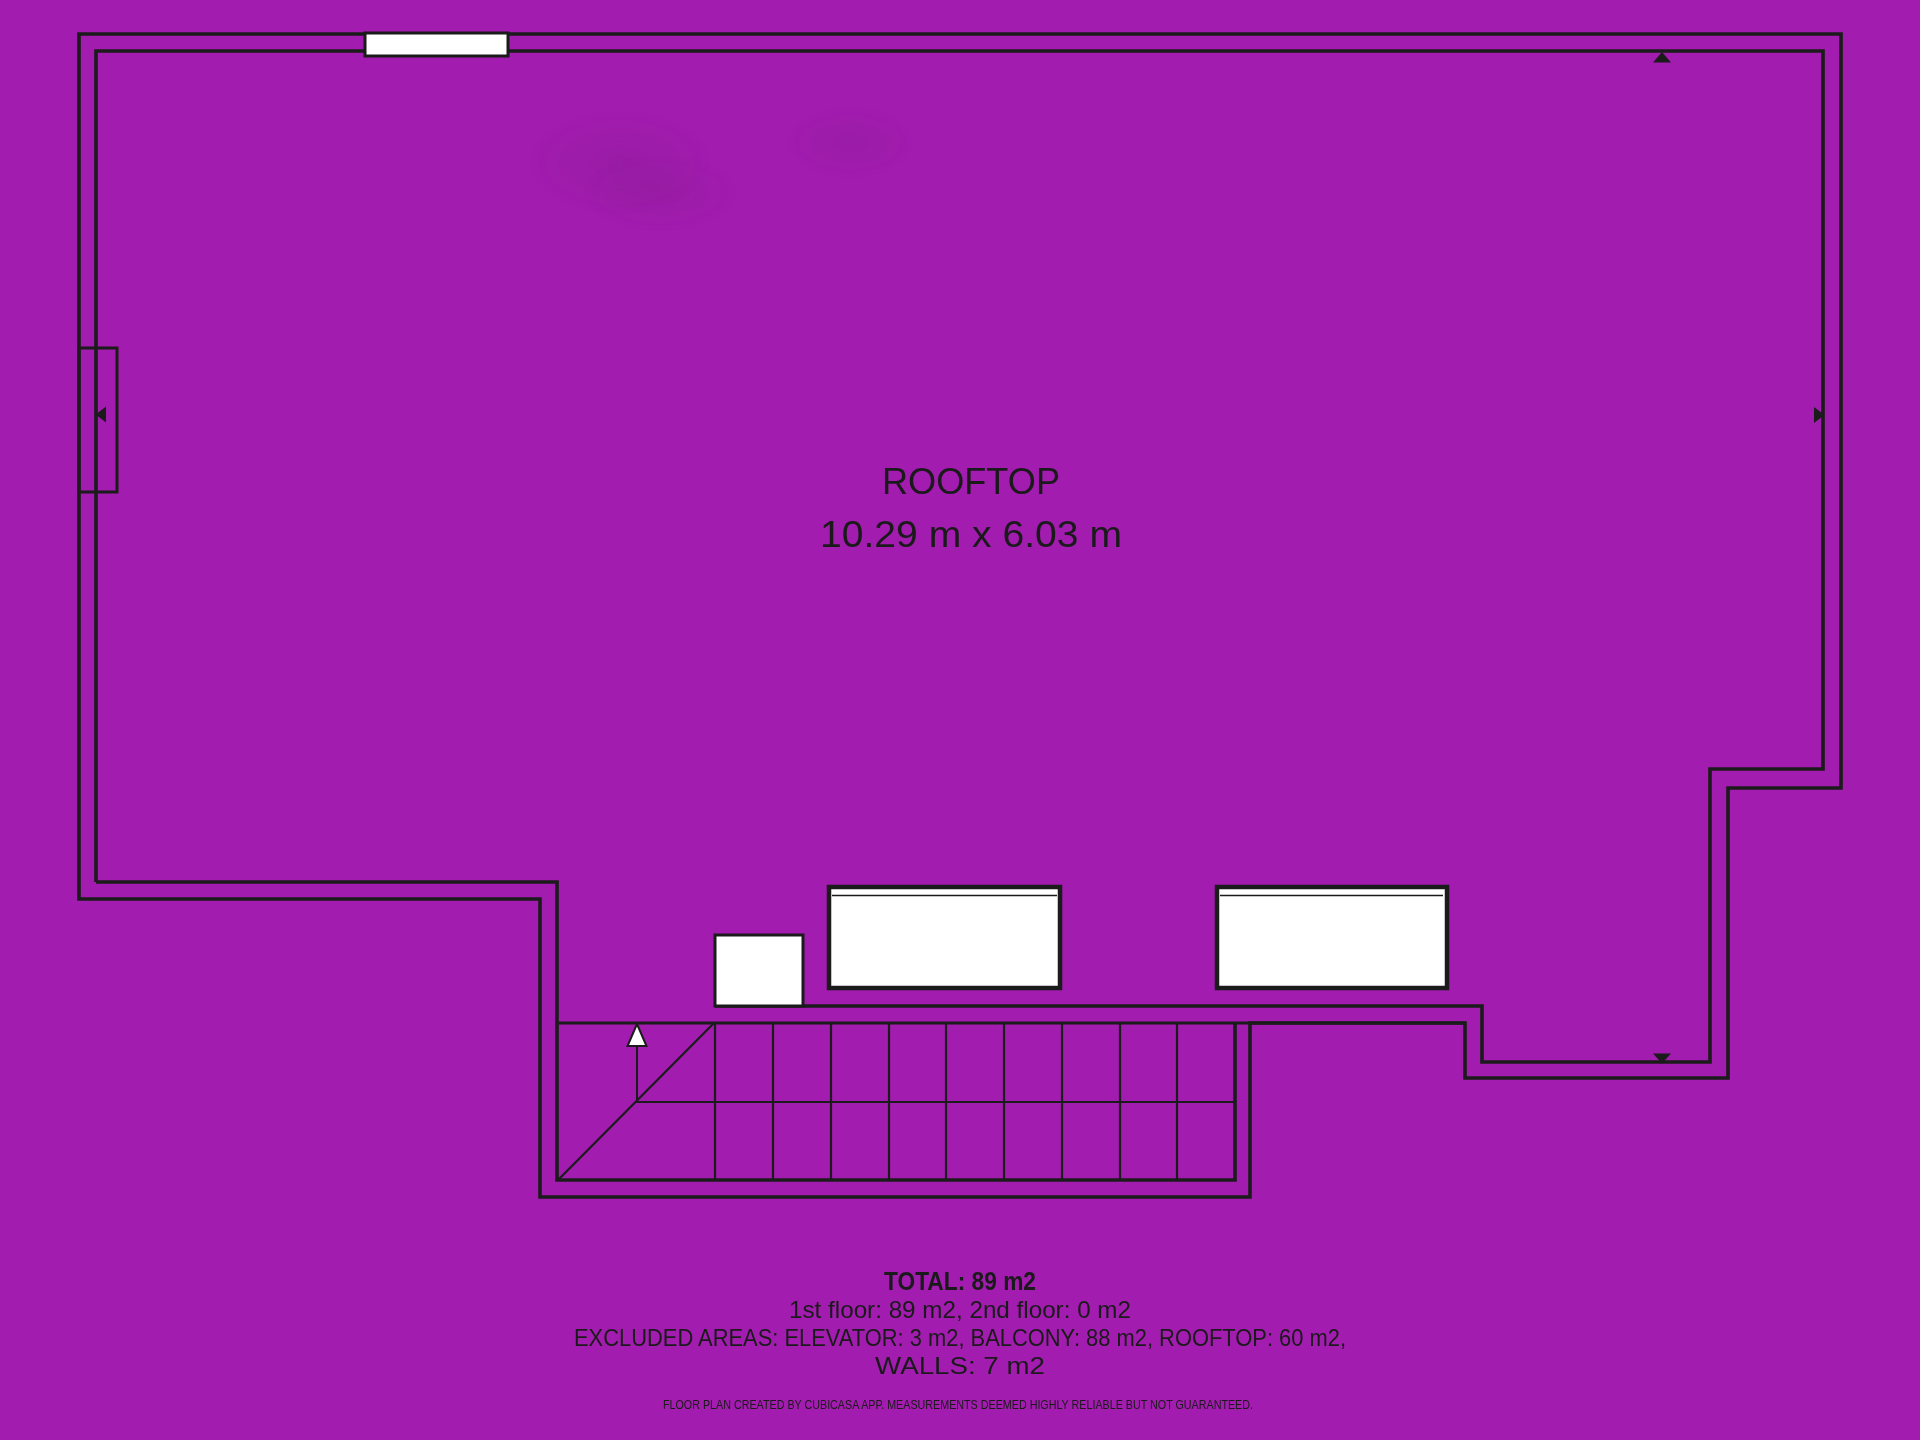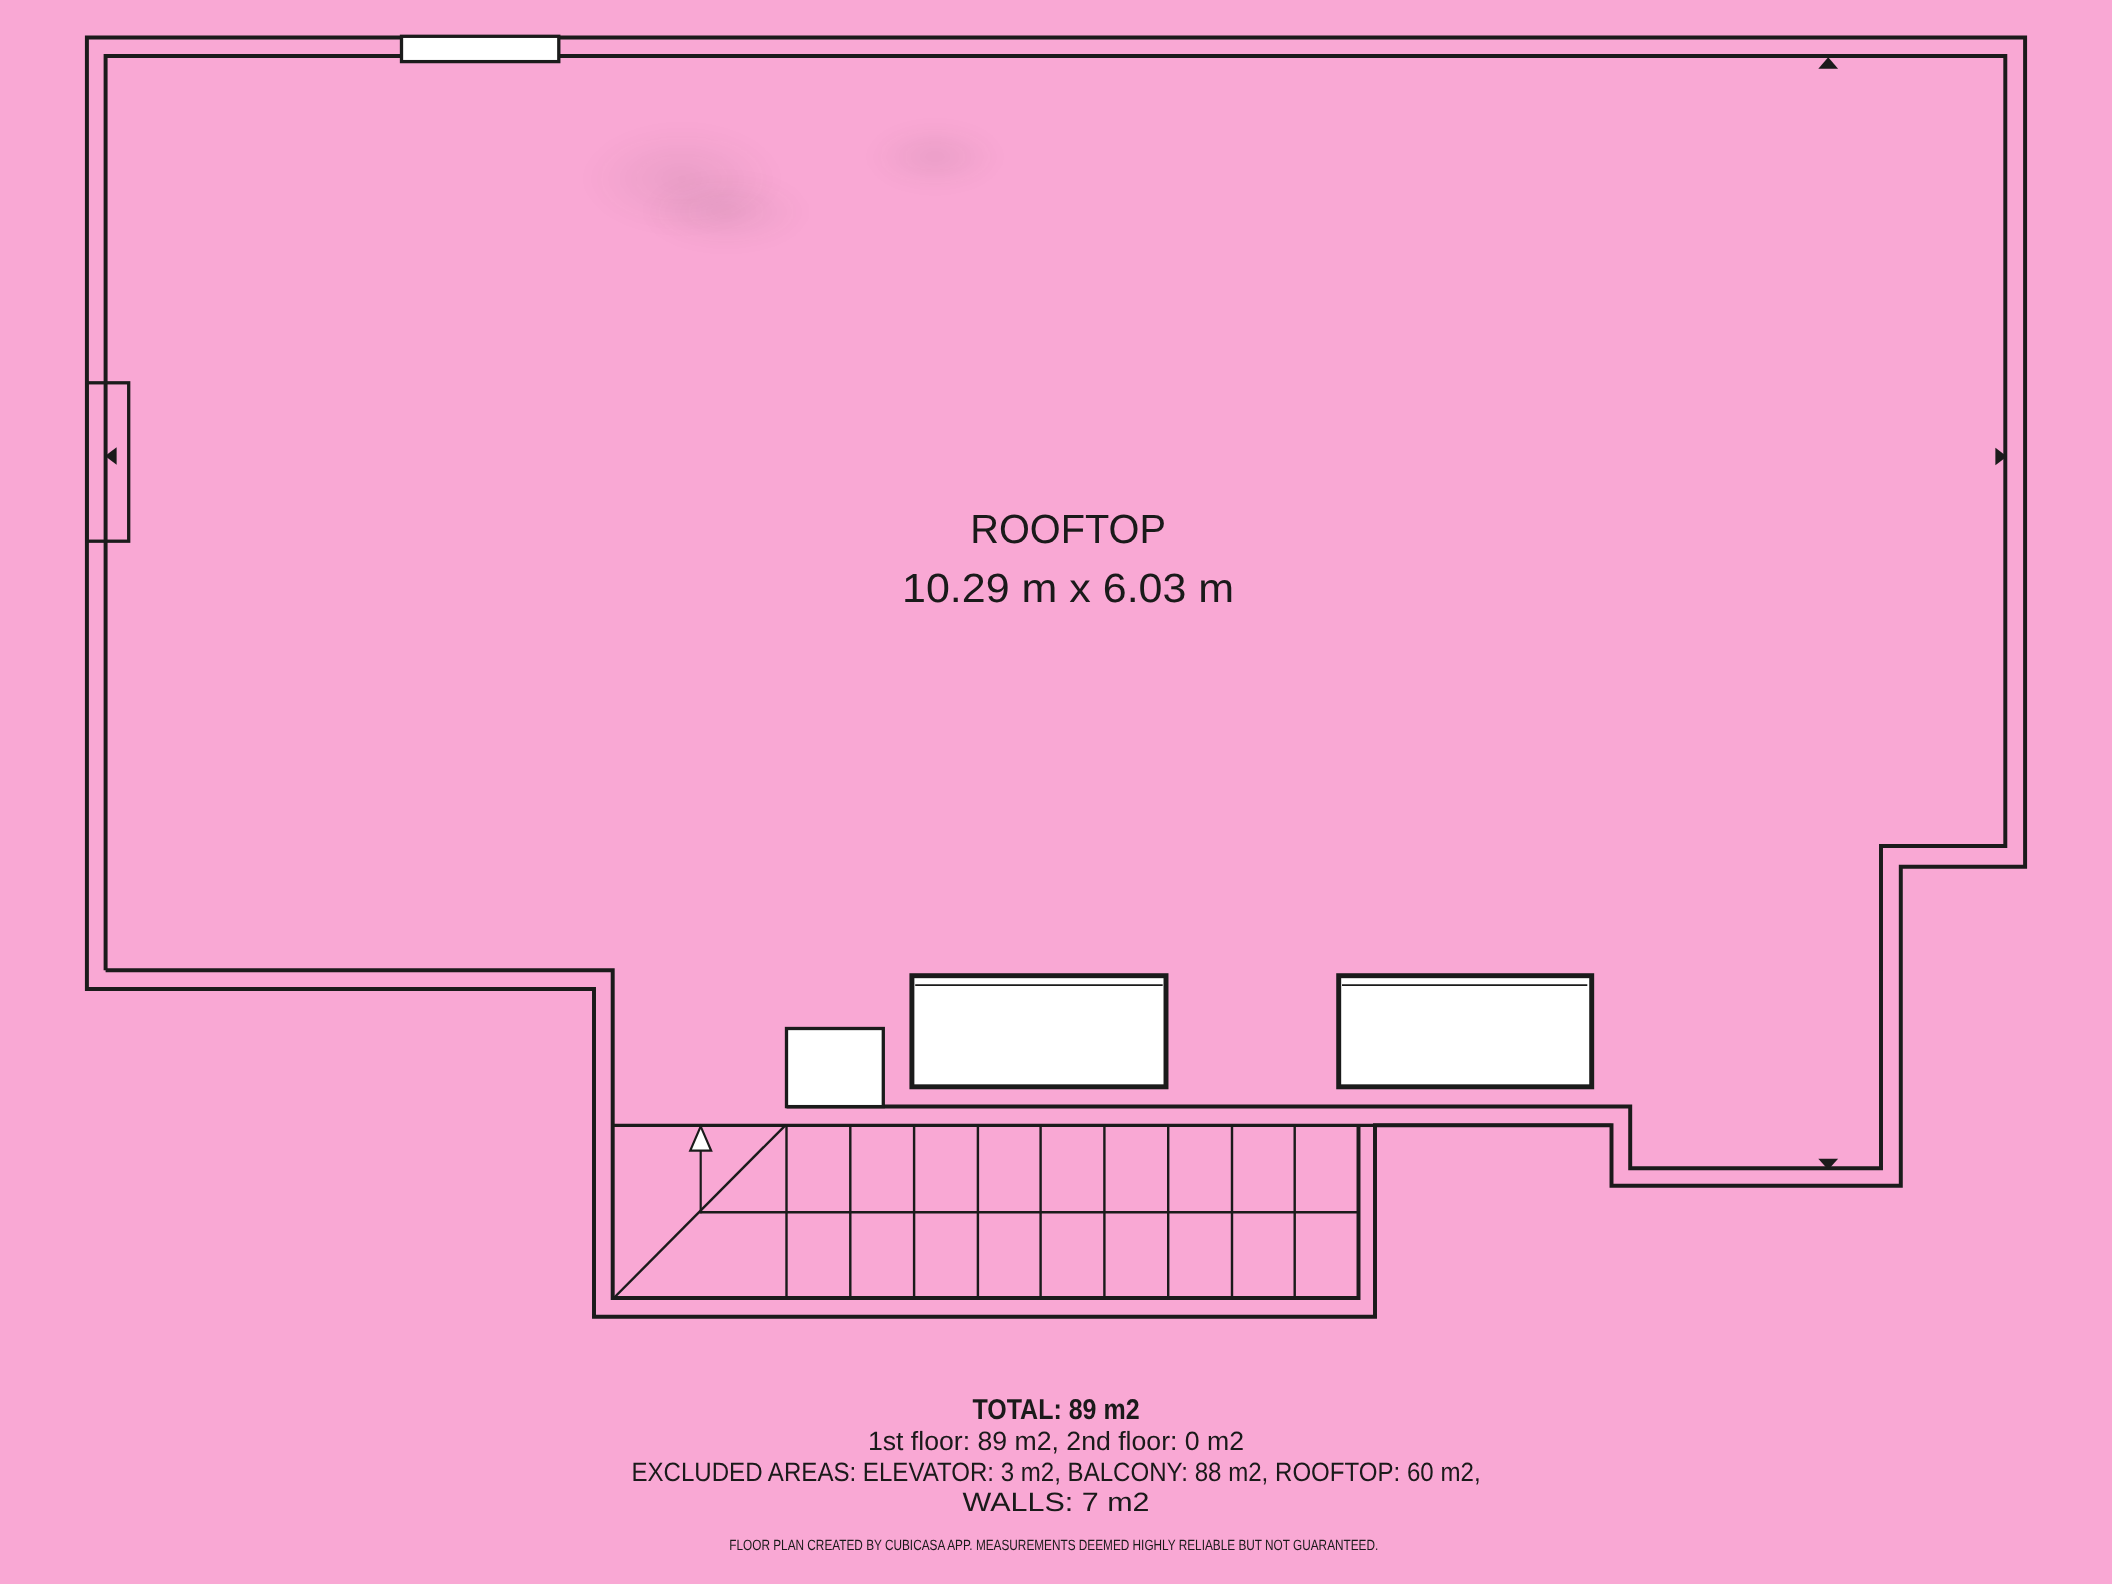--- a/index.html
+++ b/index.html
@@ -1,17 +1,17 @@
 <!DOCTYPE html>
 <html style="--line: #1b1b1b; --text: #1a1a1a;"><head>
 <meta charset="utf-8">
 <style>
   html,body{margin:0;padding:0;background:#ffffff;}
   body{font-family:"Liberation Sans", sans-serif;}
-  #stage{position:relative;width:1920px;height:1440px;background:#f9a8d4;overflow:hidden;}
+  #stage{position:relative;width:1920px;height:1440px;background:#a21caf;overflow:hidden;}
   .smudge{position:absolute;border-radius:50%;
     background:radial-gradient(closest-side, rgba(40,40,40,0.07), rgba(40,40,40,0.0) 72%);
     filter:blur(7px);pointer-events:none;}
   #plan-svg{position:absolute;left:0;top:0;width:1920px;height:1440px;}
   .wall{fill:none;stroke:var(--line,#1b1b1b);stroke-width:3.6;stroke-linejoin:miter;stroke-linecap:butt;}
   .wall-thin{fill:none;stroke:var(--line,#1b1b1b);stroke-width:3;}
   .fixture{fill:#ffffff;stroke:var(--line,#1b1b1b);stroke-width:3;}
   .fixture-open{fill:none;stroke:var(--line,#1b1b1b);stroke-width:3;}
   .planter{fill:#ffffff;stroke:var(--line,#1b1b1b);stroke-width:4.5;}
   .planter-line{fill:none;stroke:var(--line,#1b1b1b);stroke-width:1.6;}

